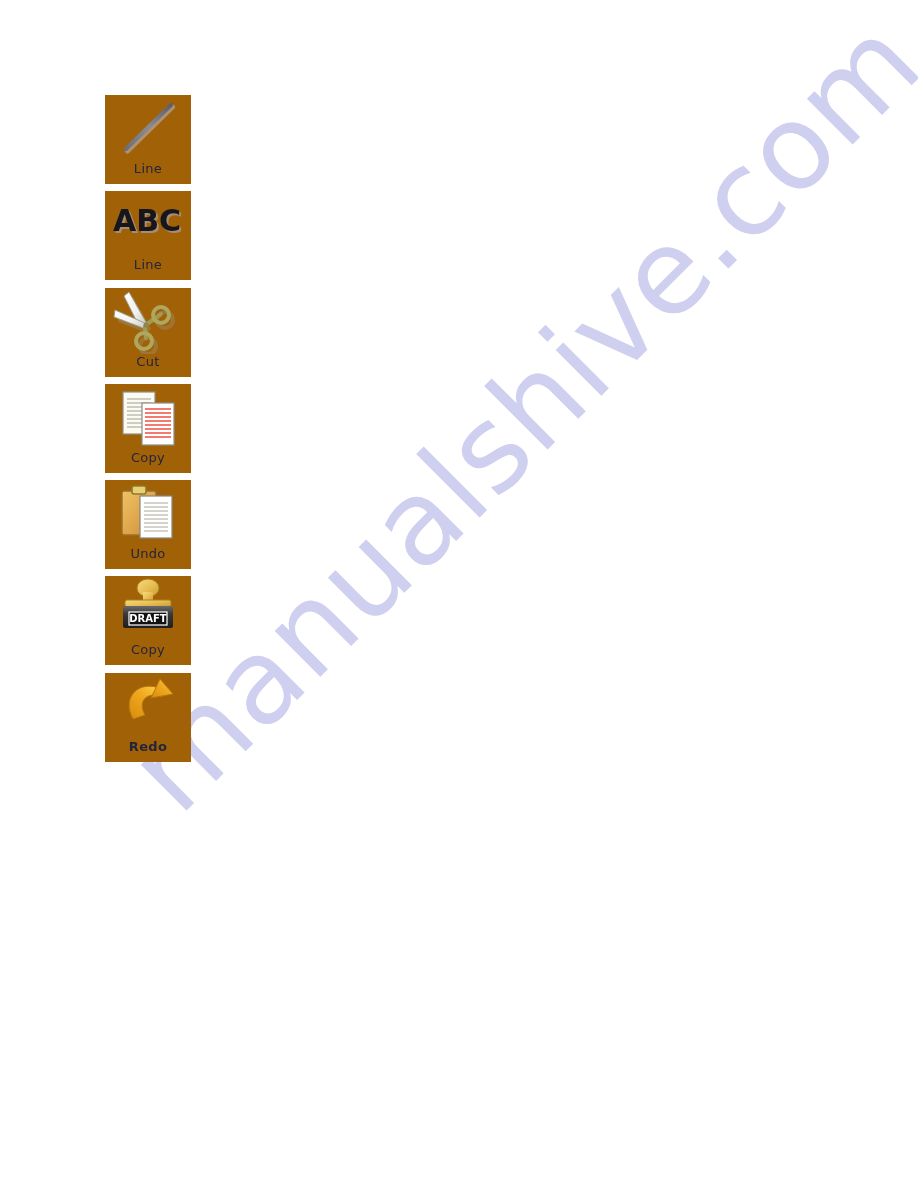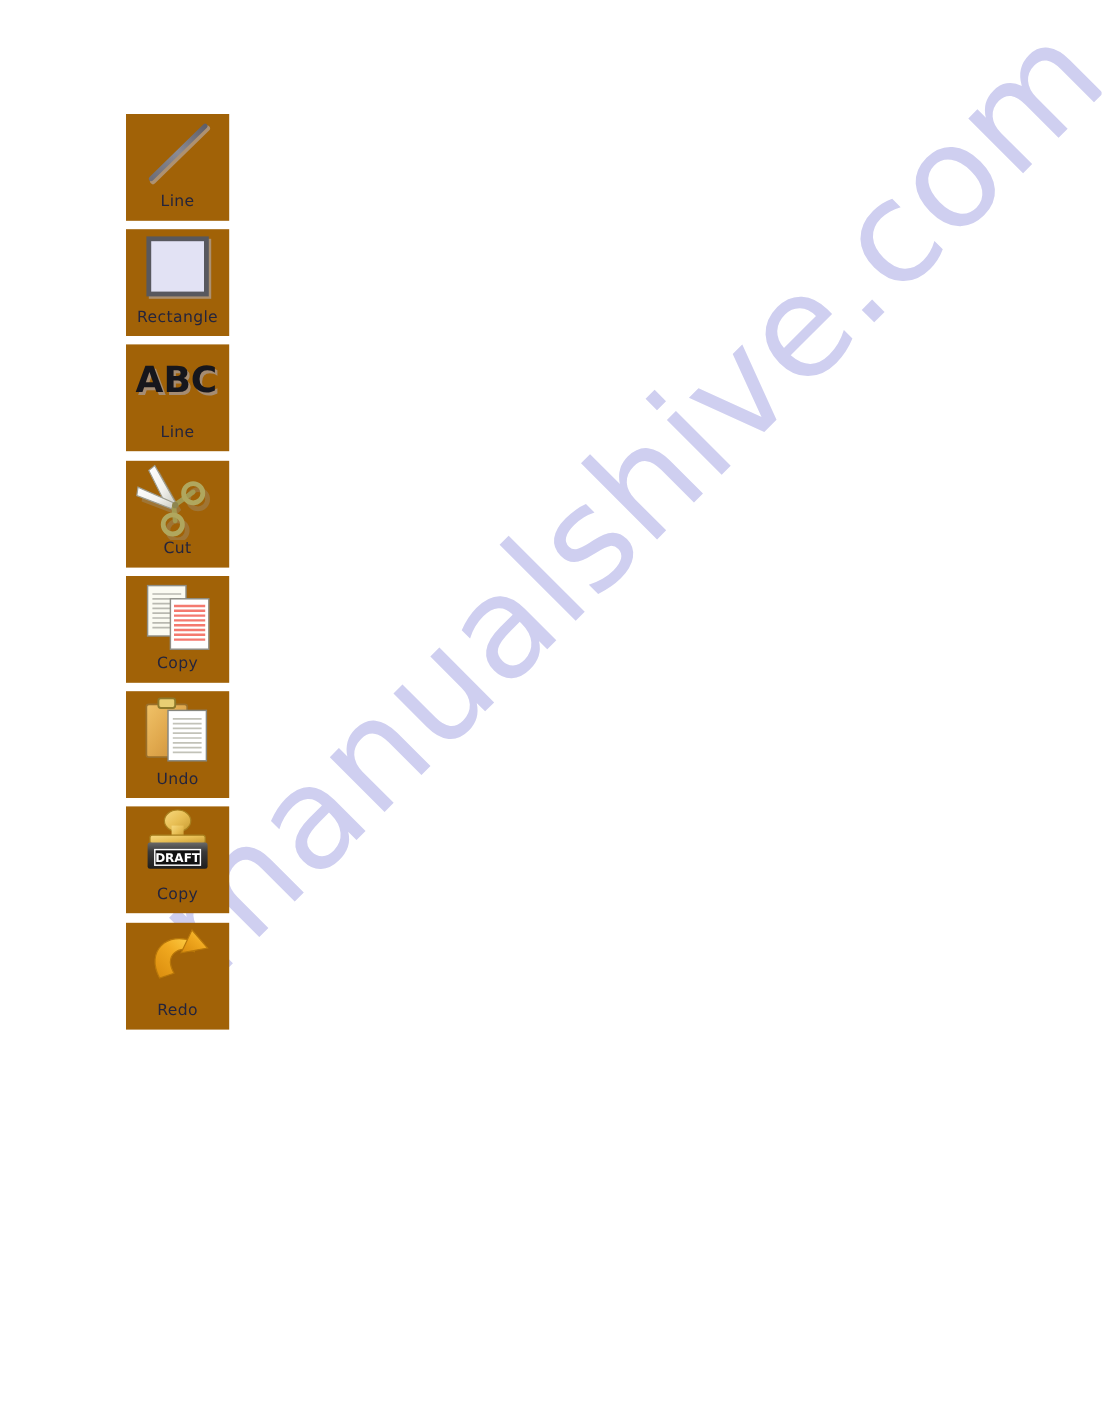--- a/index.html
+++ b/index.html
@@ -72,20 +72,21 @@
     font-family: "DejaVu Sans", sans-serif;
     font-size: 13px;
     color: #24243c;
     padding-bottom: 7px;
     line-height: 16px;
     letter-spacing: 0.3px;
   }
   
   #tool-palette .tool-tile:last-child {
     margin-bottom: 3px;
+    font-weight: bold;
   }
 </style>
 </head>
 <body>
 
 <div id="watermark-layer">
   <div id="watermark-text">manualshive.com</div>
 </div>
 
 <div id="tool-palette">
@@ -100,29 +101,20 @@
             <stop offset="1" stop-color="#5f5f69"></stop>
           </linearGradient>
         </defs>
         <line x1="21" y1="54" x2="66" y2="10" stroke="#b9b9c8" stroke-width="5" stroke-linecap="round" opacity="0.55" transform="translate(1.5,2)"></line>
         <line x1="21" y1="54" x2="66" y2="10" stroke="url(#gLine)" stroke-width="4" stroke-linecap="round"></line>
       </svg>
     </div>
     <div class="tile-label">Line</div>
   </div>
 
-  <div class="tool-tile">
-    <div class="tile-icon">
-      <svg width="86" height="66" viewBox="0 0 86 66">
-        <rect x="21" y="10" width="48" height="46" fill="none" stroke="#b7b7c6" stroke-width="4" opacity="0.55"></rect>
-        <rect x="19" y="8" width="48" height="46" fill="#e2e2f4" stroke="#58585e" stroke-width="4"></rect>
-      </svg>
-    </div>
-    <div class="tile-label">Rectangle</div>
-  </div>
 
 
   <div class="tool-tile group-end">
     <div class="tile-icon">
       <svg width="86" height="66" viewBox="0 0 86 66">
         <text x="44" y="42" text-anchor="middle" font-family="DejaVu Sans, sans-serif" font-size="30" font-weight="bold" fill="#a9a9bb" opacity="0.6">ABC</text>
         <text id="abcGlyph" x="42" y="40" text-anchor="middle" font-family="DejaVu Sans, sans-serif" font-size="30" font-weight="bold" fill="#16161c">ABC</text>
       </svg>
     </div>
     <div class="tile-label">Line</div>

